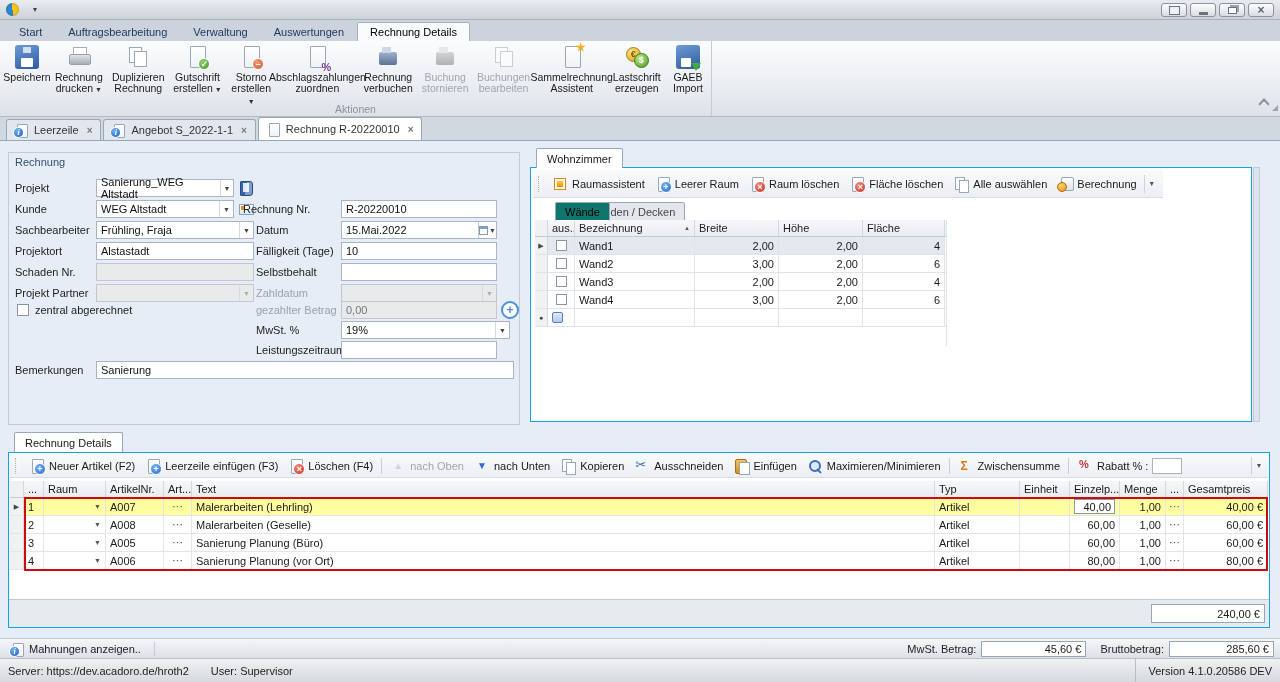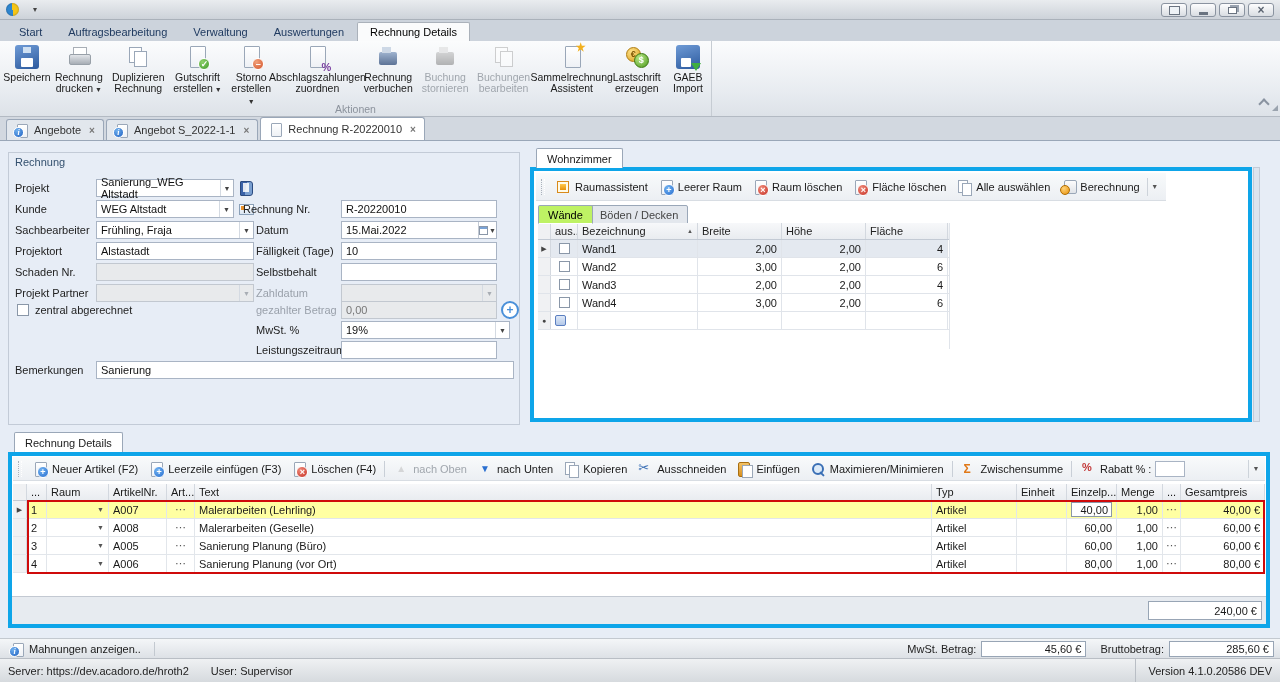--- a/index.html
+++ b/index.html
@@ -147,34 +147,34 @@
   .i-book::before{content:"";position:absolute;left:2px;top:1px;width:11px;height:13px;
     background:linear-gradient(100deg,#3a62a8 45%,#7a9fd0 45%);border:1px solid #2a4a80;border-radius:1px 3px 3px 1px;}
   .i-book::after{content:"";position:absolute;left:5px;top:3px;width:6px;height:9px;background:#fff;opacity:.85;}
   .i-card::before{content:"";position:absolute;left:1px;top:3px;width:13px;height:9px;background:linear-gradient(#fff,#dbe6f2);border:1px solid #8aa0b8;}
   .i-card::after{content:"";position:absolute;left:3px;top:5px;width:4px;height:4px;background:#e8902a;}
   .i-newrow{width:11px;height:11px;border:1px solid #5a7ec0;background:linear-gradient(#dfe9f8,#b3c8e8);border-radius:2px;}
 
   
   .paneltab{position:absolute;height:20px;padding:0 10px;background:#fff;border:1px solid #9aa7b8;border-bottom:none;
     border-radius:2px 2px 0 0;display:flex;align-items:center;z-index:2;}
-  .panelbody{position:absolute;background:#fff;border:4px solid #0ea5e9;}
+  .panelbody{position:absolute;background:#fff;border:1px solid #0ea5e9;}
 
   .toolbar{display:flex;align-items:center;background:linear-gradient(#f8fafb,#eceff3);
     border-bottom:1px solid #d8dde3;padding:0 2px;}
   .grip{width:4px;height:16px;border-left:1px dotted #aab2bc;border-right:1px dotted #fff;margin:0 5px 0 3px;}
   .tb-btn{display:flex;align-items:center;gap:4px;padding:2px 5px;border-radius:2px;cursor:default;white-space:nowrap;}
   .tb-btn.dis{color:#a0a6ad;}
   .tb-btn.dis .ico{filter:grayscale(1);opacity:.55;}
   .tb-sep{width:1px;height:16px;background:#c9cfd7;margin:0 3px;}
   .tb-dd{margin-left:auto;width:15px;height:18px;border-left:1px solid #cdd3da;display:flex;align-items:center;justify-content:center;font-size:7px;color:#555;}
 
   .subtab{position:absolute;height:19px;padding:0 9px;display:flex;align-items:center;border:1px solid #9aa7b8;
     background:#e3e7ed;color:#444;border-radius:2px 2px 0 0;cursor:default;}
-  .subtab.active{background:#bef264;border-bottom-color:#fff;color:#000;z-index:2;}
+  .subtab.active{background:#0f766e;border-bottom-color:#fff;color:#000;z-index:2;margin-left:20px;}
 
   
   .grid{position:absolute;border:1px solid #c3cad4;background:#fff;}
   .g-row{display:flex;height:18px;border-bottom:1px solid #e0e4ea;}
   .g-head{height:17px;background:linear-gradient(#f7f8fa,#e9ecf0);border-bottom:1px solid #c3cad4;font-weight:normal;color:#222;}
   .g-cell{border-right:1px solid #e0e4ea;display:flex;align-items:center;padding:0 4px;overflow:hidden;white-space:nowrap;}
   .g-head .g-cell{border-right:1px solid #d3d8df;}
   .g-ind{width:13px;background:#f0f1f3;border-right:1px solid #d3d8df;display:flex;align-items:center;justify-content:center;
     color:#444;font-size:7px;flex:none;}
   .num{justify-content:flex-end;}
@@ -283,21 +283,21 @@
         </div>
       </div>
     <div id="groupfooter">Aktionen</div>
     <div class="dlg"></div>
     <div class="chev"></div>
   </div>
 
   <div id="doctabs">
       <div class="dtab">
         <span class="ico ico14 i-page badge b-info"></span>
-        <span>Angebote</span>
+        <span>Leerzeile</span>
         <span class="x">×</span>
       </div>
       <div class="dtab">
         <span class="ico ico14 i-page badge b-info"></span>
         <span>Angebot S_2022-1-1</span>
         <span class="x">×</span>
       </div>
       <div class="dtab active">
         <span class="ico ico14 i-page"></span>
         <span>Rechnung R-20220010</span>

